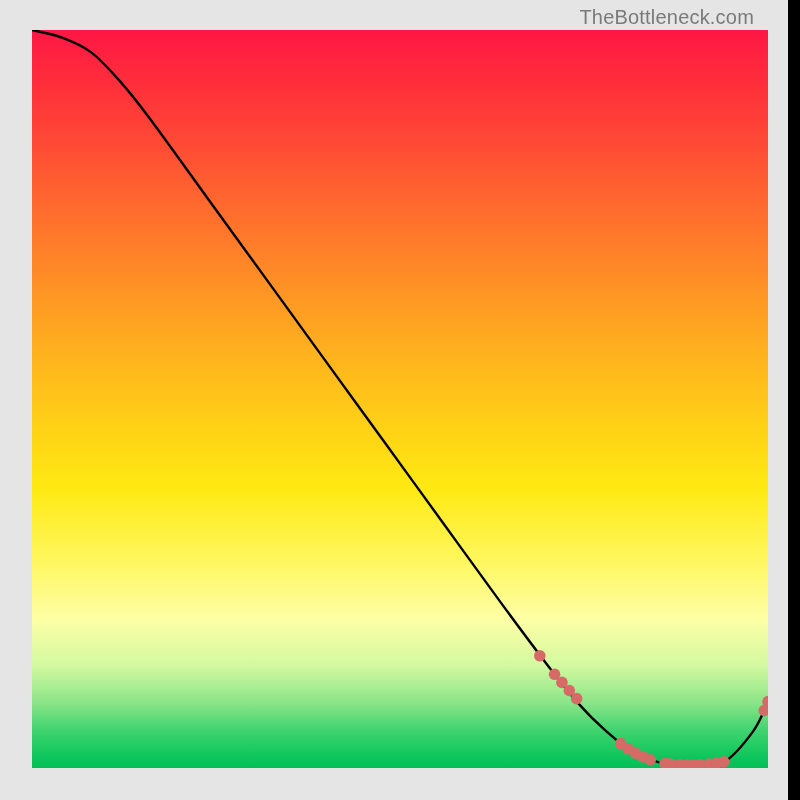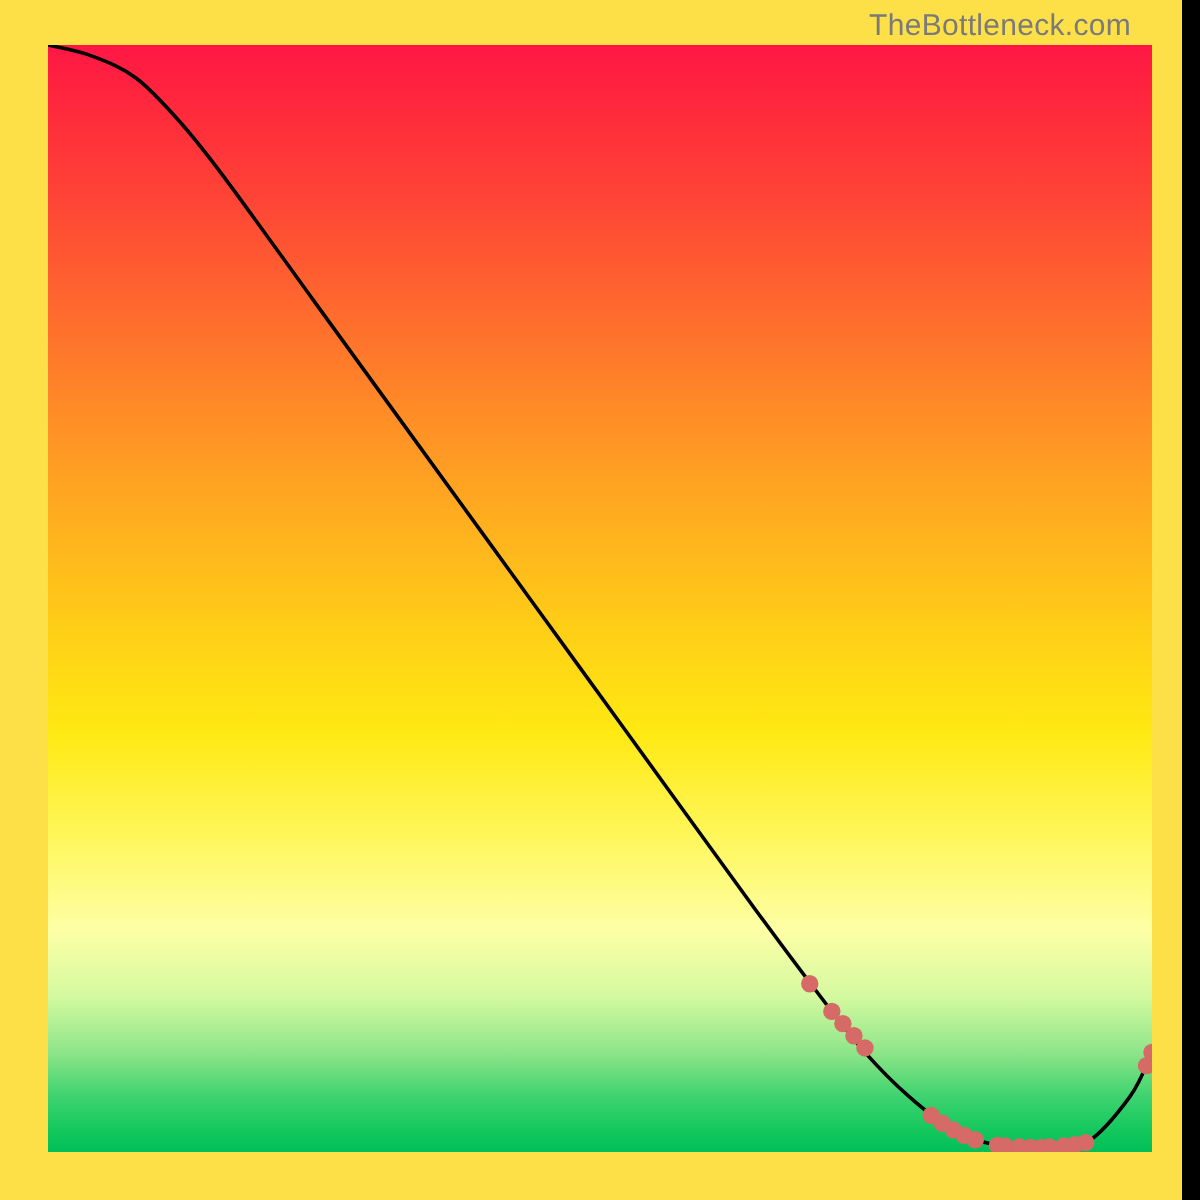--- a/index.html
+++ b/index.html
@@ -8,21 +8,21 @@
     width: 800px;
     height: 800px;
     background: #000;
     overflow: hidden;
     font-family: -apple-system, BlinkMacSystemFont, "Segoe UI", Arial, sans-serif;
   }
   .stage {
     position: relative;
     width: 788px;
     height: 800px;
-    background: #fde047;
+    background: #e5e5e5;
     text-decoration: underline;
   }
   .plot-area {
     position: absolute;
     left: 32px;
     top: 30px;
     width: 736px;
     height: 738px;
     
     background: linear-gradient(

